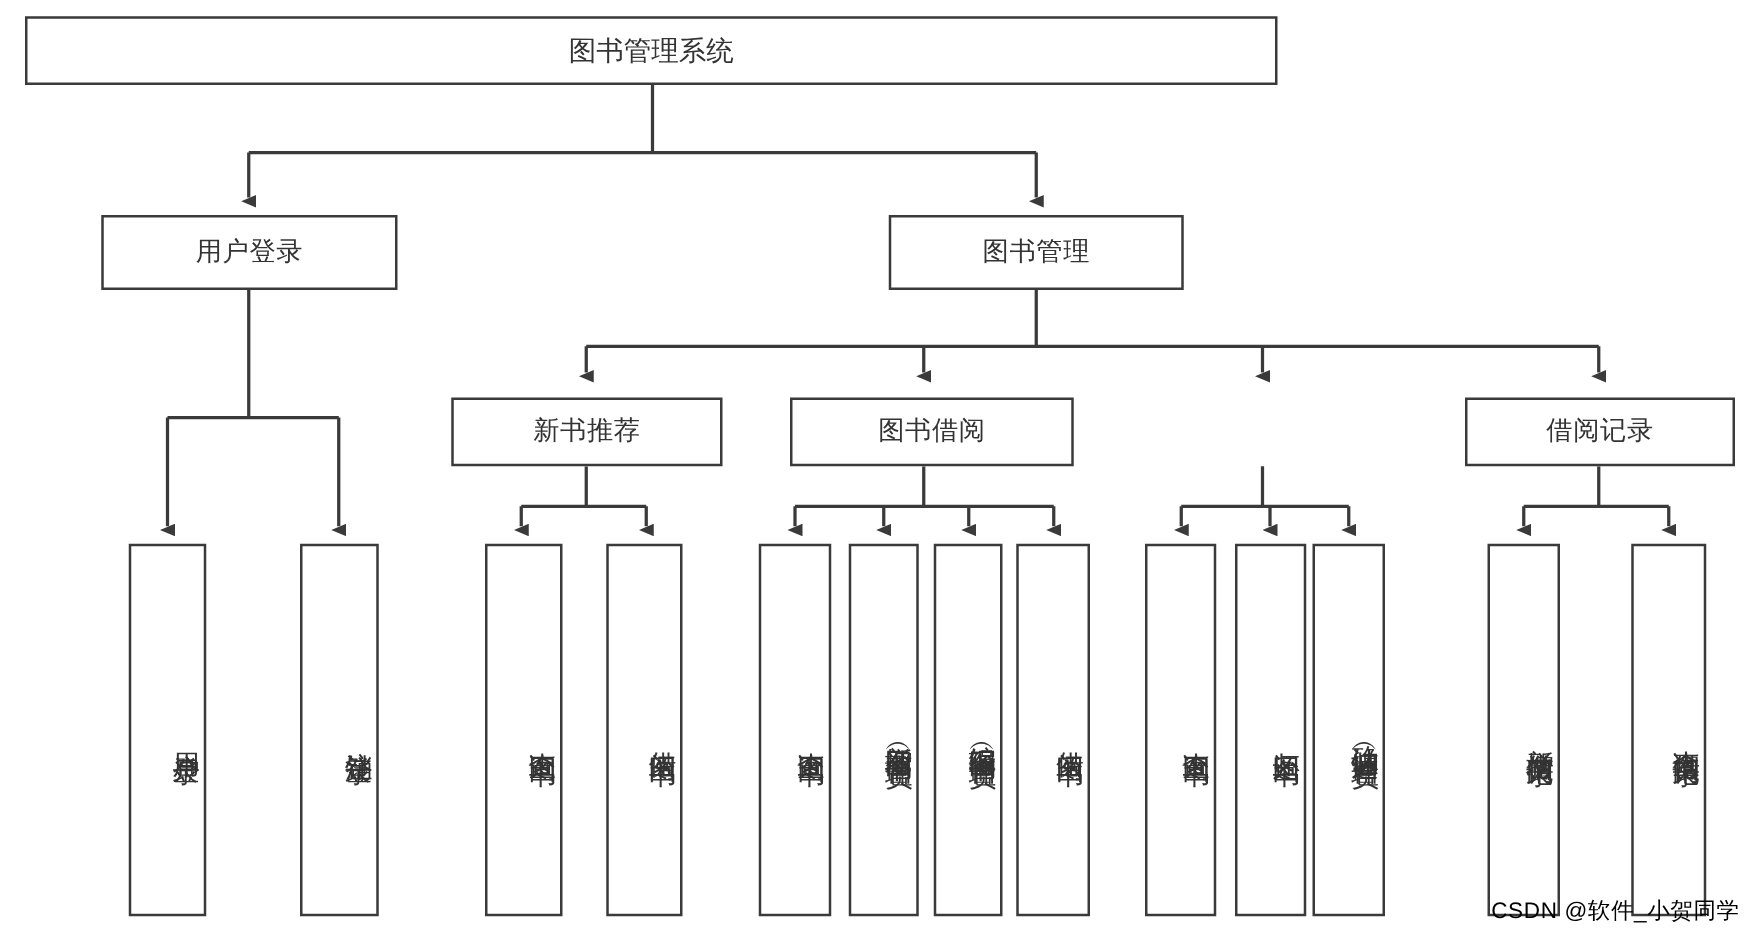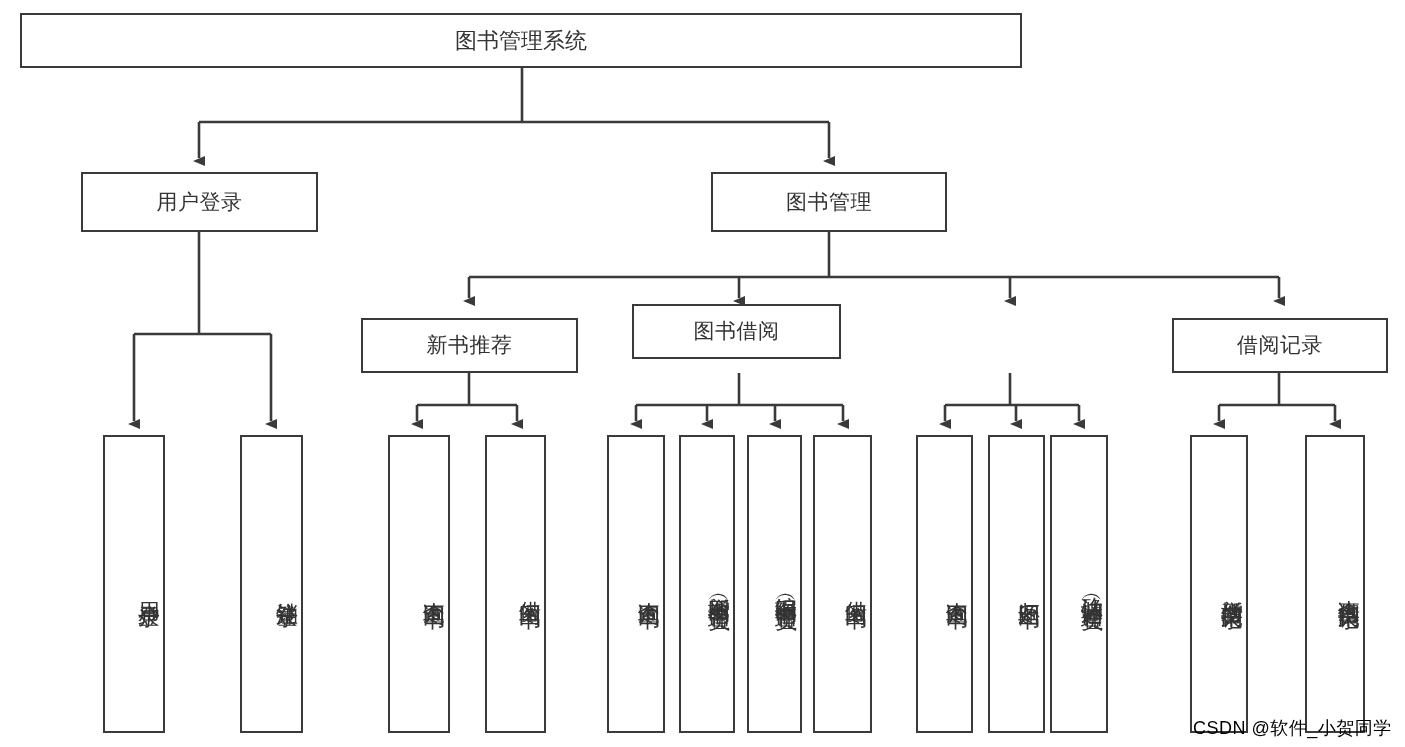--- a/index.html
+++ b/index.html
@@ -133,21 +133,21 @@
   </div>
 
   <div class="node node-h" style="left:361px; top:318px; width:217px; height:55px;">
     <span>新书推荐</span>
   </div>
 
   <div class="node node-h" style="left:711px; top:172px; width:236px; height:60px;">
     <span>图书管理</span>
   </div>
 
-  <div class="node node-h" style="left:632px; top:304px; width:209px; height:55px;">
+  <div class="node node-h" style="left:632px; top:318px; width:227px; height:55px;">
     <span>图书借阅</span>
   </div>
 
 
   <div class="node node-h" style="left:1172px; top:318px; width:216px; height:55px;">
     <span>借阅记录</span>
   </div>
 
   <div class="node node-v" style="left:103px; top:435px; width:62px; height:298px;">
     <span class="vlabel">用户登录</span>

